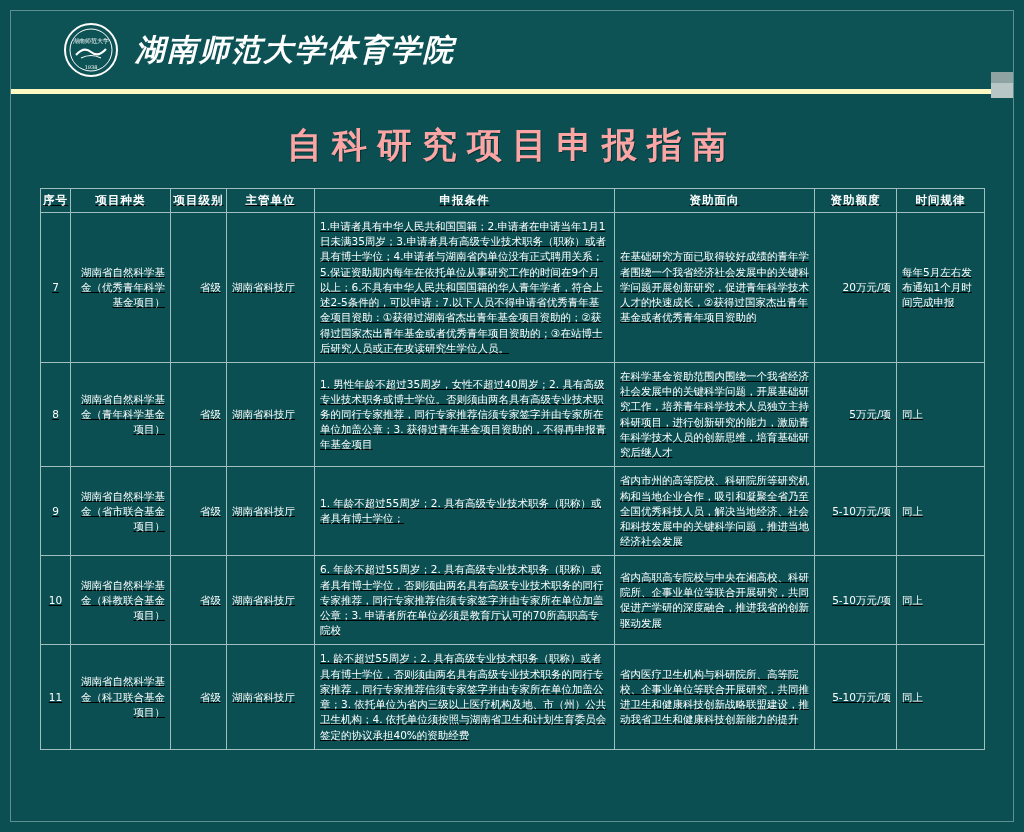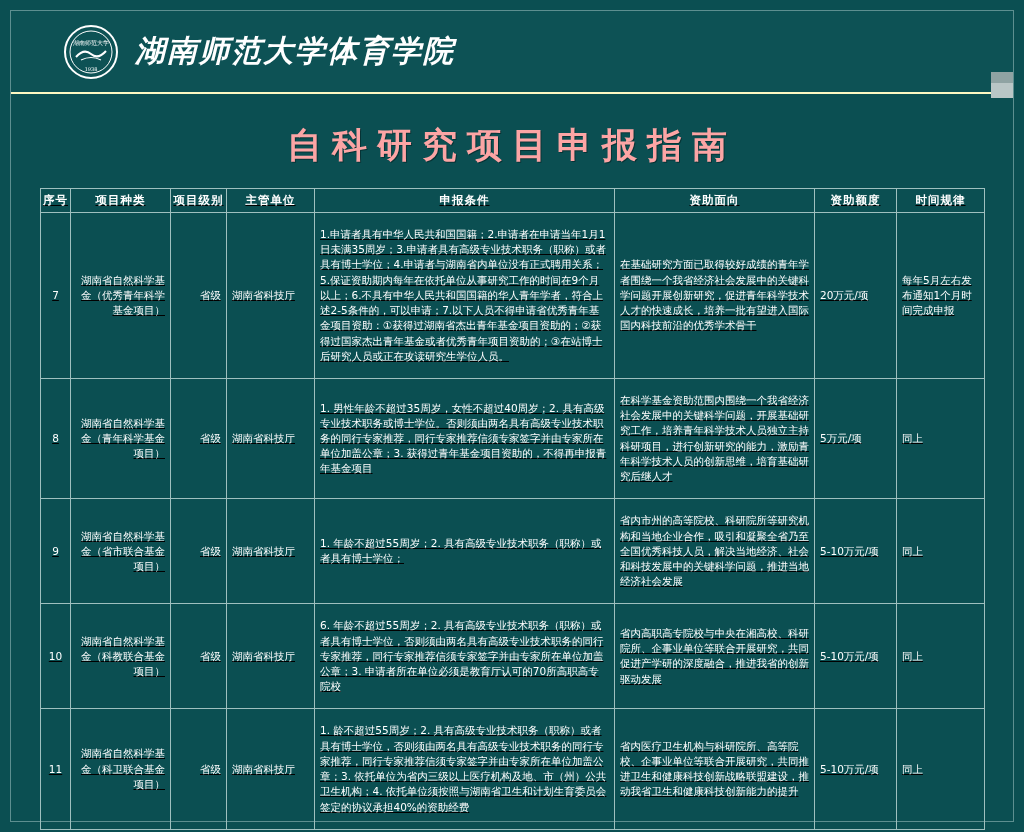--- a/index.html
+++ b/index.html
@@ -32,21 +32,21 @@
     box-sizing: border-box;
   }
   
   #header {
     position: absolute;
     left: 11px;
     top: 11px;
     width: 1002px;
     height: 83px;
     background: #0d5255;
-    border-bottom: 2px solid #fef9c3;
+    border-bottom: 5px solid #fef9c3;
     box-sizing: border-box;
     display: flex;
     align-items: center;
   }
   #logo-wrap {
     margin-left: 52px;
     width: 56px;
     height: 56px;
     flex: 0 0 auto;
     position: relative;
@@ -117,29 +117,29 @@
     height: 24px;
     font-size: 11.5px;
     font-weight: bold;
     text-align: center;
     letter-spacing: 1px;
     padding: 2px 1px;
   }
   table.main tbody td {
     font-size: 10.5px;
     line-height: 1.45;
-    padding: 14px 5px;
+    padding: 6px 5px;
   }
   td.c-idx { text-align: center; font-size: 11px; }
   td.c-kind { text-align: right; }
   td.c-level { text-align: right; }
   td.c-dept { }
   td.c-cond { text-align: left; }
   td.c-scope { text-align: left; }
-  td.c-amount { text-align: left; margin-left: 8px; }
+  td.c-amount { text-align: right; margin-left: 8px; }
   td.c-time { text-align: left; }
 </style>
 </head>
 <body>
 
 <div id="page">
 
   <div id="frame"></div>
 
   <div id="header">
@@ -185,21 +185,21 @@
           <th>时间规律</th>
         </tr>
       </thead>
       <tbody>
         <tr>
           <td class="c-idx">7</td>
           <td class="c-kind">湖南省自然科学基金（优秀青年科学基金项目）</td>
           <td class="c-level">省级</td>
           <td class="c-dept">湖南省科技厅</td>
           <td class="c-cond">1.申请者具有中华人民共和国国籍；2.申请者在申请当年1月1日未满35周岁；3.申请者具有高级专业技术职务（职称）或者具有博士学位；4.申请者与湖南省内单位没有正式聘用关系；5.保证资助期内每年在依托单位从事研究工作的时间在9个月以上；6.不具有中华人民共和国国籍的华人青年学者，符合上述2-5条件的，可以申请；7.以下人员不得申请省优秀青年基金项目资助：①获得过湖南省杰出青年基金项目资助的；②获得过国家杰出青年基金或者优秀青年项目资助的；③在站博士后研究人员或正在攻读研究生学位人员。</td>
-          <td class="c-scope">在基础研究方面已取得较好成绩的青年学者围绕一个我省经济社会发展中的关键科学问题开展创新研究，促进青年科学技术人才的快速成长，培养一批有望进入国际国内科技前沿的优秀学术骨干</td>
+          <td class="c-scope">在基础研究方面已取得较好成绩的青年学者围绕一个我省经济社会发展中的关键科学问题开展创新研究，促进青年科学技术人才的快速成长，②获得过国家杰出青年基金或者优秀青年项目资助的</td>
           <td class="c-amount">20万元/项</td>
           <td class="c-time">每年5月左右发布通知1个月时间完成申报</td>
         </tr>
         <tr>
           <td class="c-idx">8</td>
           <td class="c-kind">湖南省自然科学基金（青年科学基金项目）</td>
           <td class="c-level">省级</td>
           <td class="c-dept">湖南省科技厅</td>
           <td class="c-cond">1. 男性年龄不超过35周岁，女性不超过40周岁；2. 具有高级专业技术职务或博士学位。否则须由两名具有高级专业技术职务的同行专家推荐，同行专家推荐信须专家签字并由专家所在单位加盖公章；3. 获得过青年基金项目资助的，不得再申报青年基金项目</td>
           <td class="c-scope">在科学基金资助范围内围绕一个我省经济社会发展中的关键科学问题，开展基础研究工作，培养青年科学技术人员独立主持科研项目，进行创新研究的能力，激励青年科学技术人员的创新思维，培育基础研究后继人才</td>

